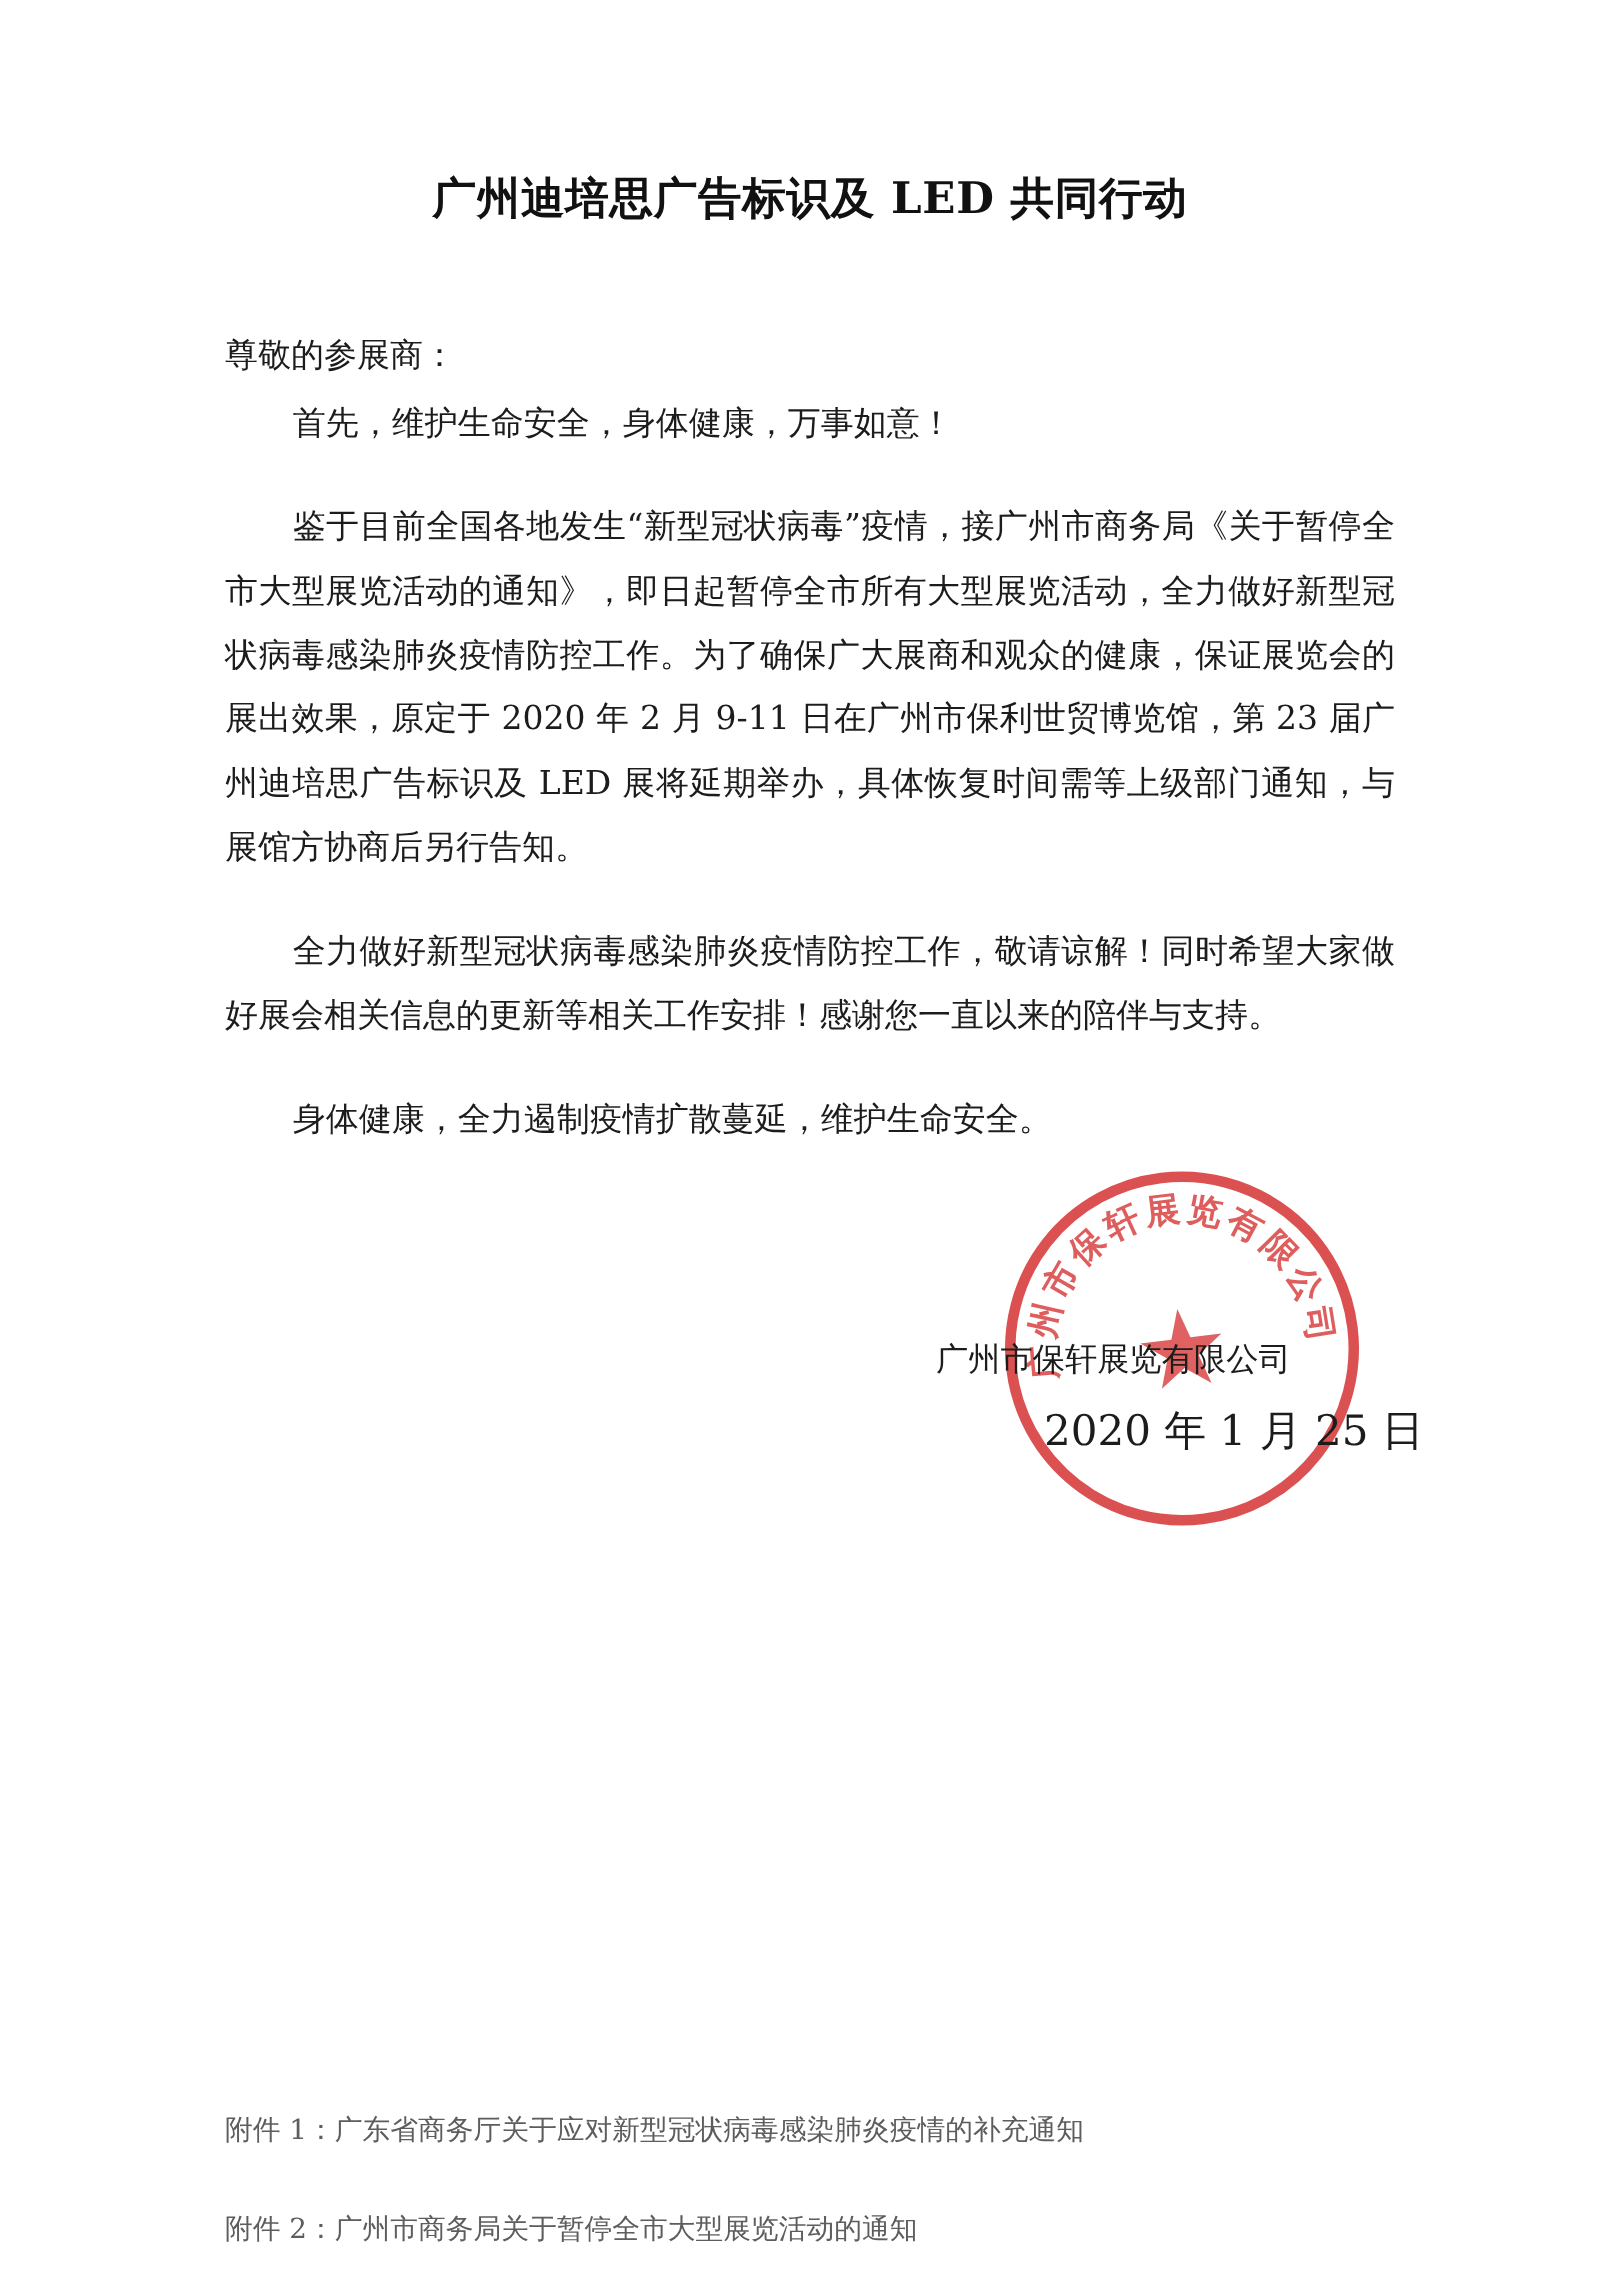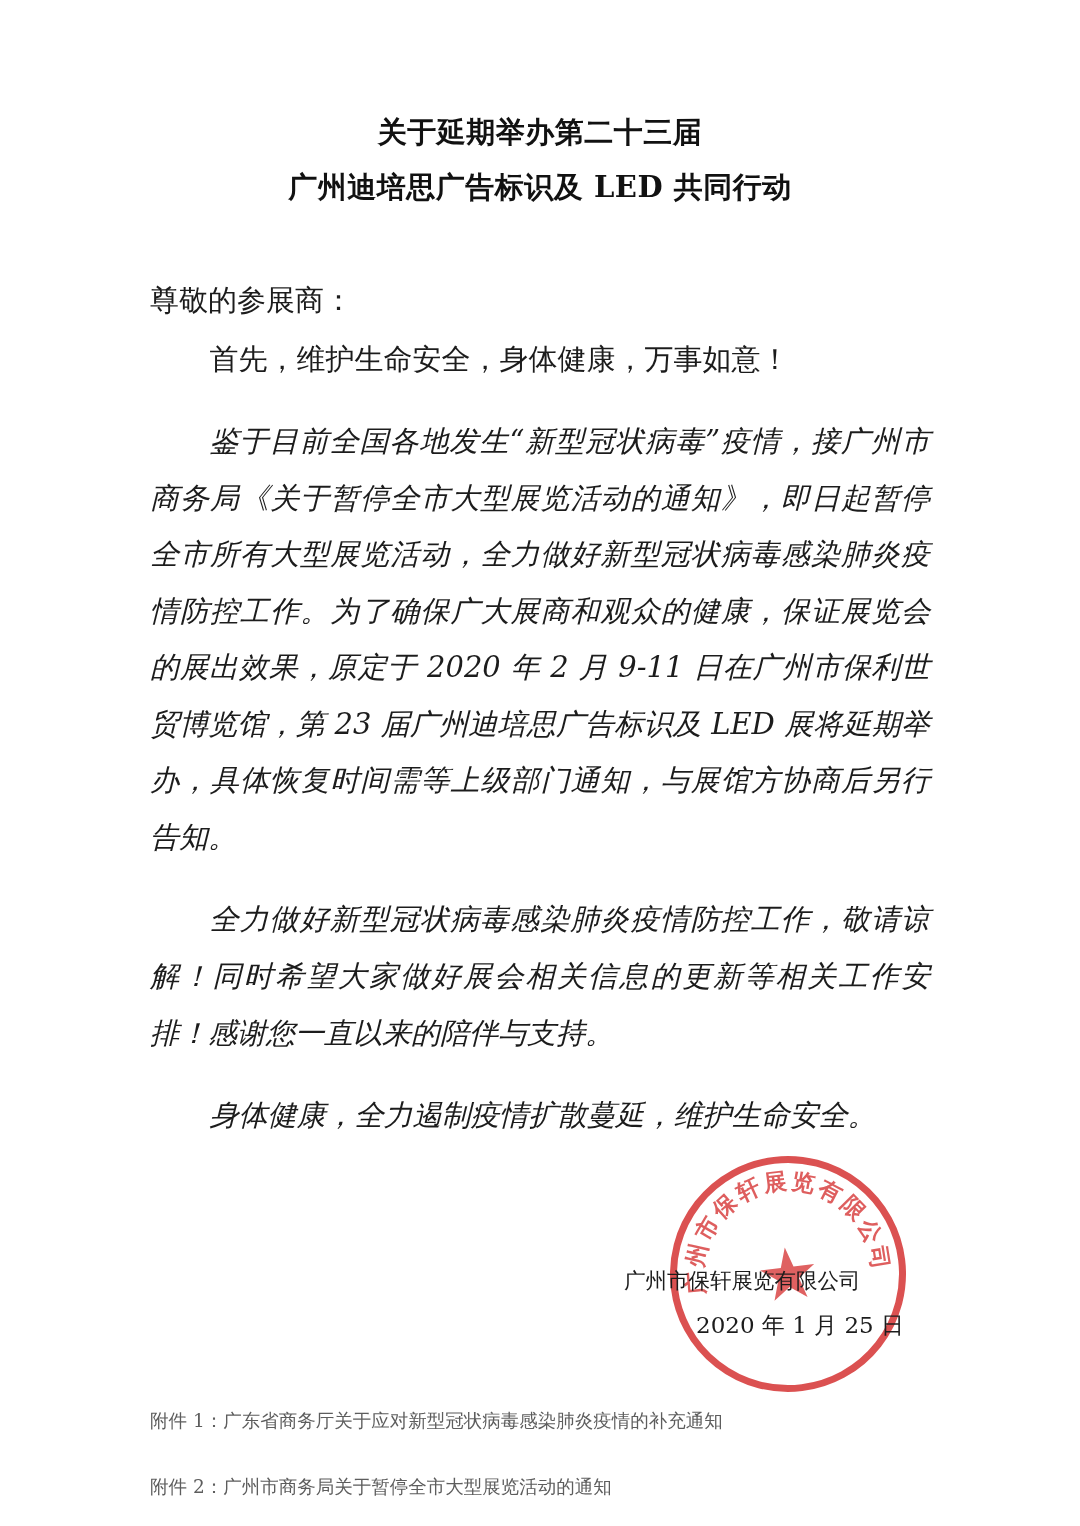--- a/index.html
+++ b/index.html
@@ -36,37 +36,36 @@
     margin-bottom: 26px;
     font-family: "DejaVu Serif", "Liberation Serif", serif;
   }
   .title-line.second {
     font-size: 29px;
   }
   .body-area {
     margin: 0 auto;
     width: 780px;
     padding-top: 44px;
-    font-size: 29px;
+    font-size: 22px;
     line-height: 1.95;
     color: #1c1c1c;
   }
   .salutation {
     margin: 0 0 2px 0;
     text-indent: 0;
   }
   p.para {
     margin: 0;
     text-indent: 2.05em;
     text-align: justify;
     text-justify: inter-ideograph;
   }
   p.gap {
     margin-top: 26px;
-    font-style: italic;
   }
   .signature-zone {
     position: relative;
     margin: 0 auto;
     width: 780px;
     height: 260px;
   }
   .stamp {
     position: absolute;
     left: 520px;
@@ -117,21 +116,21 @@
     left: 474px;
     top: 122px;
     font-size: 21.5px;
     color: #1c1c1c;
     white-space: nowrap;
   }
   .sign-date {
     position: absolute;
     left: 546px;
     top: 166px;
-    font-size: 23px;
+    font-size: 28px;
     color: #1c1c1c;
     white-space: nowrap;
   }
   .attachments {
     position: absolute;
     left: 150px;
     top: 1288px;
     width: 800px;
     color: #5d5d5d;
     font-size: 18.5px;
@@ -141,21 +140,20 @@
     margin-bottom: 36px;
     white-space: nowrap;
   }
 </style>
 </head>
 <body>
 
 <div class="page">
 
   <div class="title-block">
-    <span class="title-line first">关于延期举办第二十三届</span>
     <span class="title-line second">广州迪培思广告标识及 LED 共同行动</span>
   </div>
 
   <div class="body-area">
     <p class="salutation">尊敬的参展商：</p>
     <p class="para">首先，维护生命安全，身体健康，万事如意！</p>
     <p class="para gap">鉴于目前全国各地发生“新型冠状病毒”疫情，接广州市商务局《关于暂停全市大型展览活动的通知》，即日起暂停全市所有大型展览活动，全力做好新型冠状病毒感染肺炎疫情防控工作。为了确保广大展商和观众的健康，保证展览会的展出效果，原定于 2020 年 2 月 9-11 日在广州市保利世贸博览馆，第 23 届广州迪培思广告标识及 LED 展将延期举办，具体恢复时间需等上级部门通知，与展馆方协商后另行告知。</p>
     <p class="para gap">全力做好新型冠状病毒感染肺炎疫情防控工作，敬请谅解！同时希望大家做好展会相关信息的更新等相关工作安排！感谢您一直以来的陪伴与支持。</p>
     <p class="para gap">身体健康，全力遏制疫情扩散蔓延，维护生命安全。</p>
   </div>

